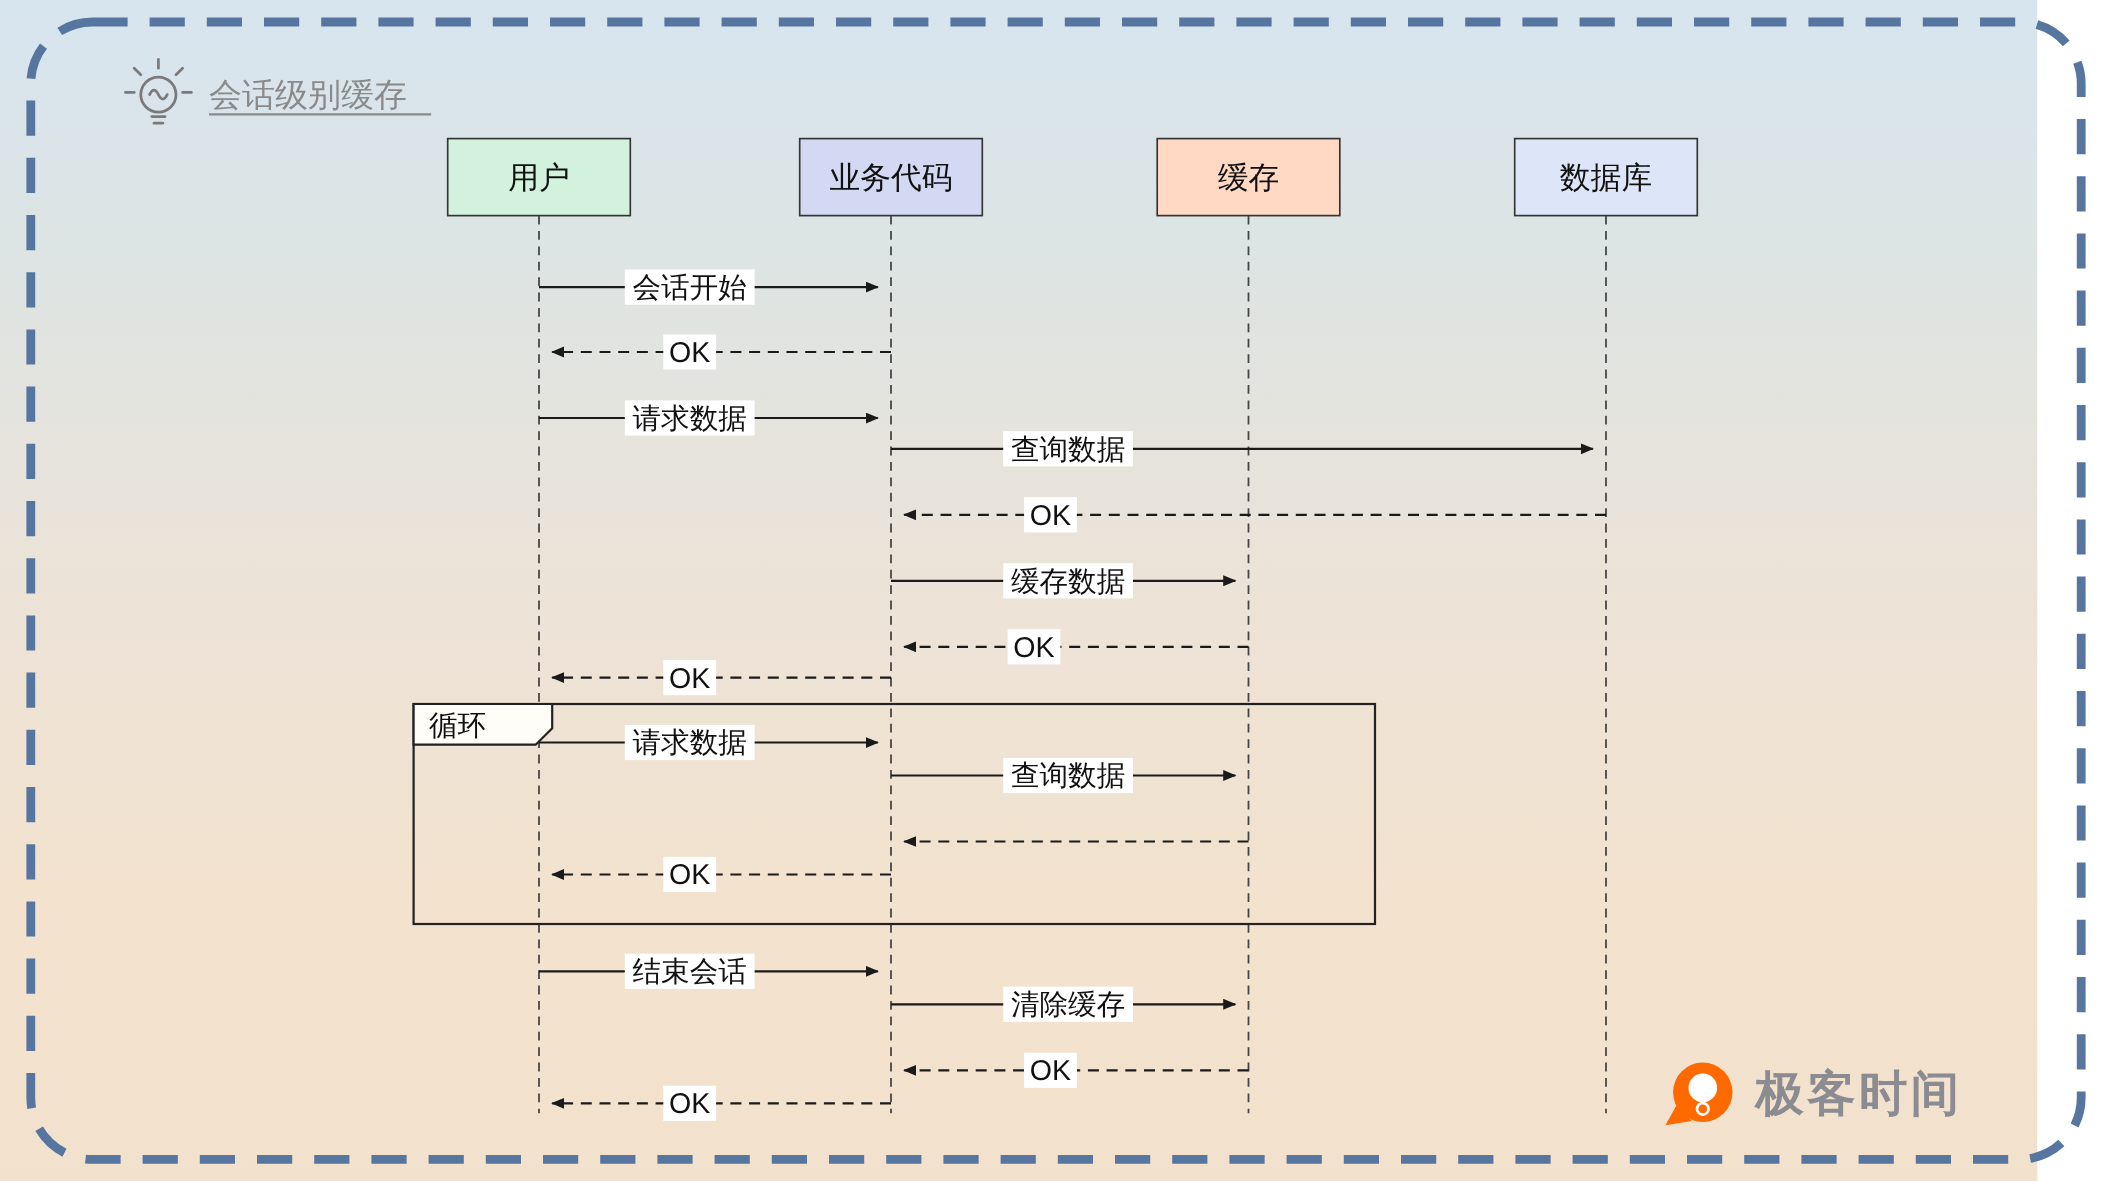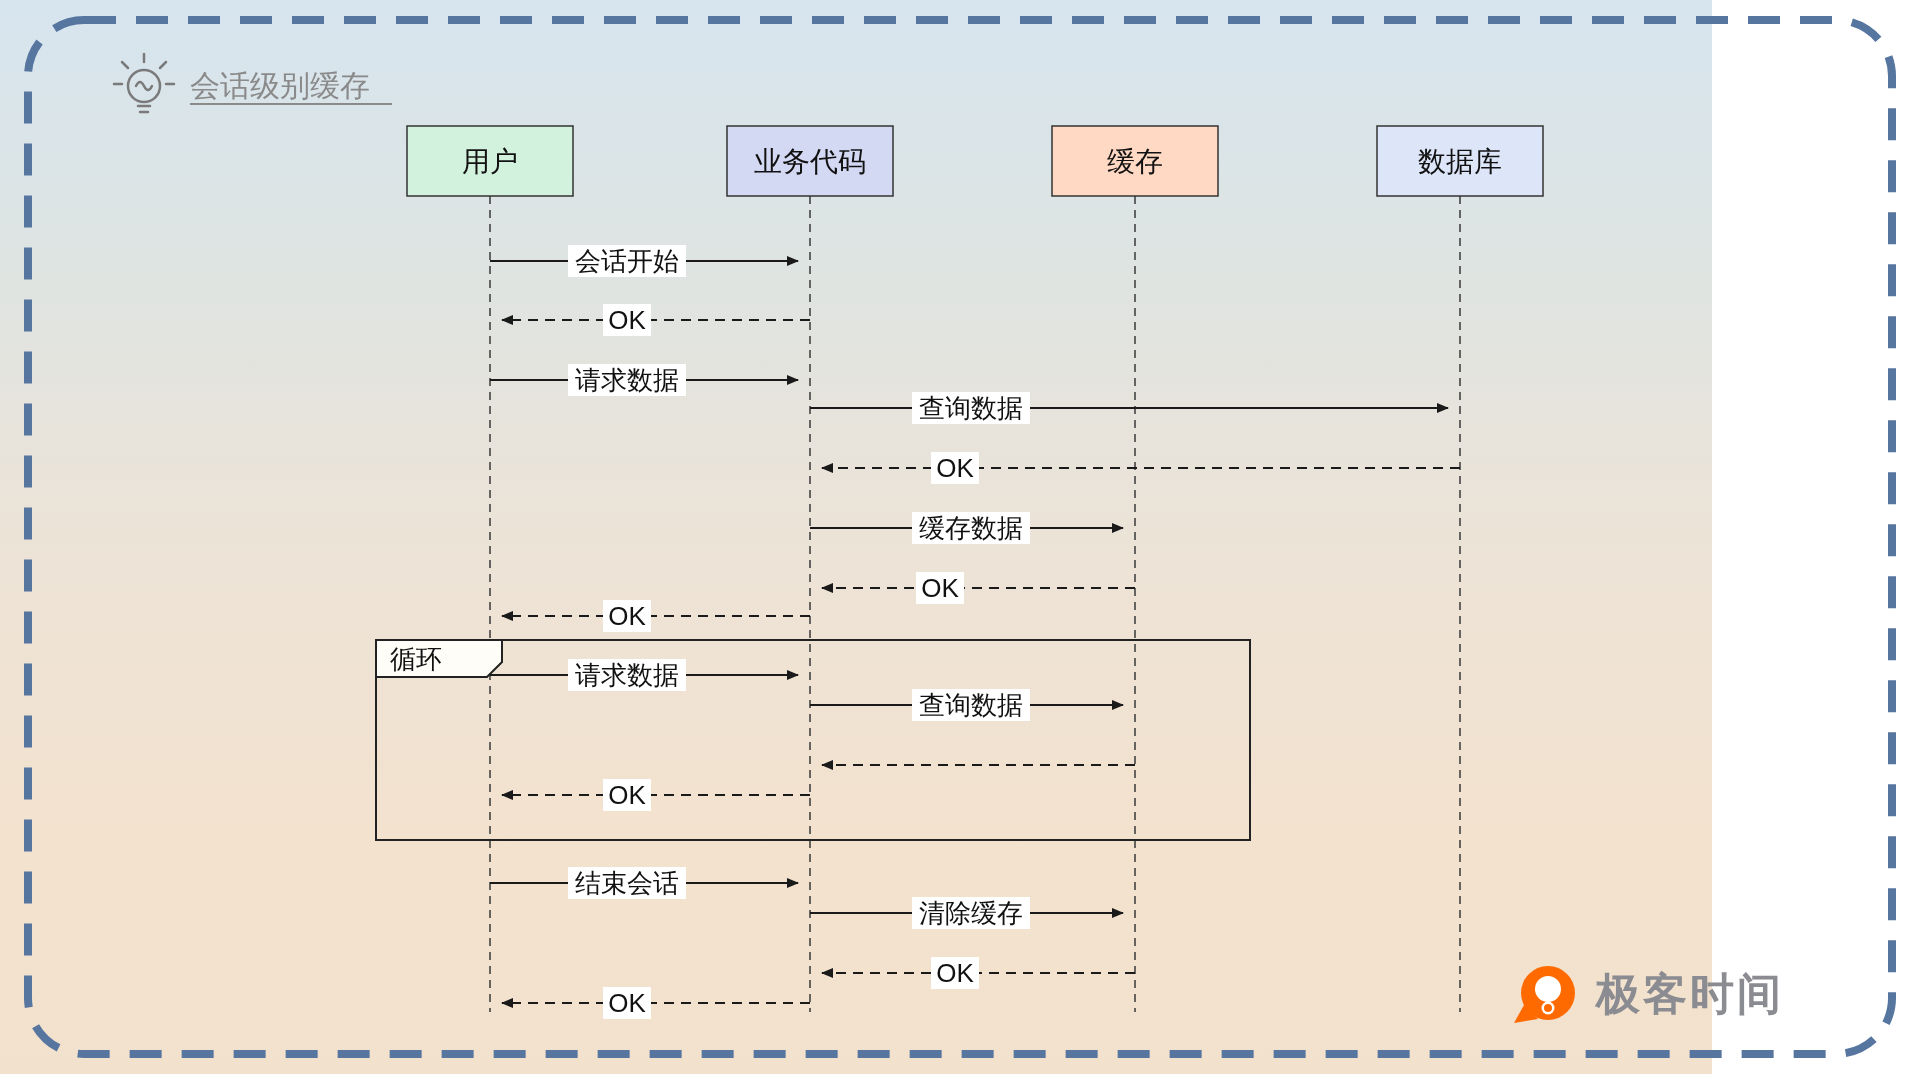--- a/index.html
+++ b/index.html
@@ -2,21 +2,21 @@
 <html><head>
 <meta charset="utf-8">
 <style>
   html,body{margin:0;padding:0;}
   body{
     width:1920px;height:1074px;
     font-family:"Liberation Sans","DejaVu Sans",sans-serif;
     overflow:hidden;
   }
   .canvas{
-    position:relative;width:1712px;height:1074px;
+    position:relative;width:1852px;height:1074px;
     background:linear-gradient(180deg,#d7e5ef 0%,#dde4e3 22%,#ecE3d7 50%,#f3e2ce 78%,#f2e1cd 100%);
   }
   svg{position:absolute;left:0;top:0;}
   text{font-family:"Liberation Sans","DejaVu Sans",sans-serif;}
   .actor-label{font-size:28px;fill:#111;}
   .msg-label{font-size:26px;fill:#111;}
   .loop-label{font-size:26px;fill:#111;}
   .title-text{font-size:30px;fill:#8a8a8a;}
   .brand-text{font-size:44px;font-weight:bold;fill:#8b8b92;letter-spacing:3px;}
 </style>

